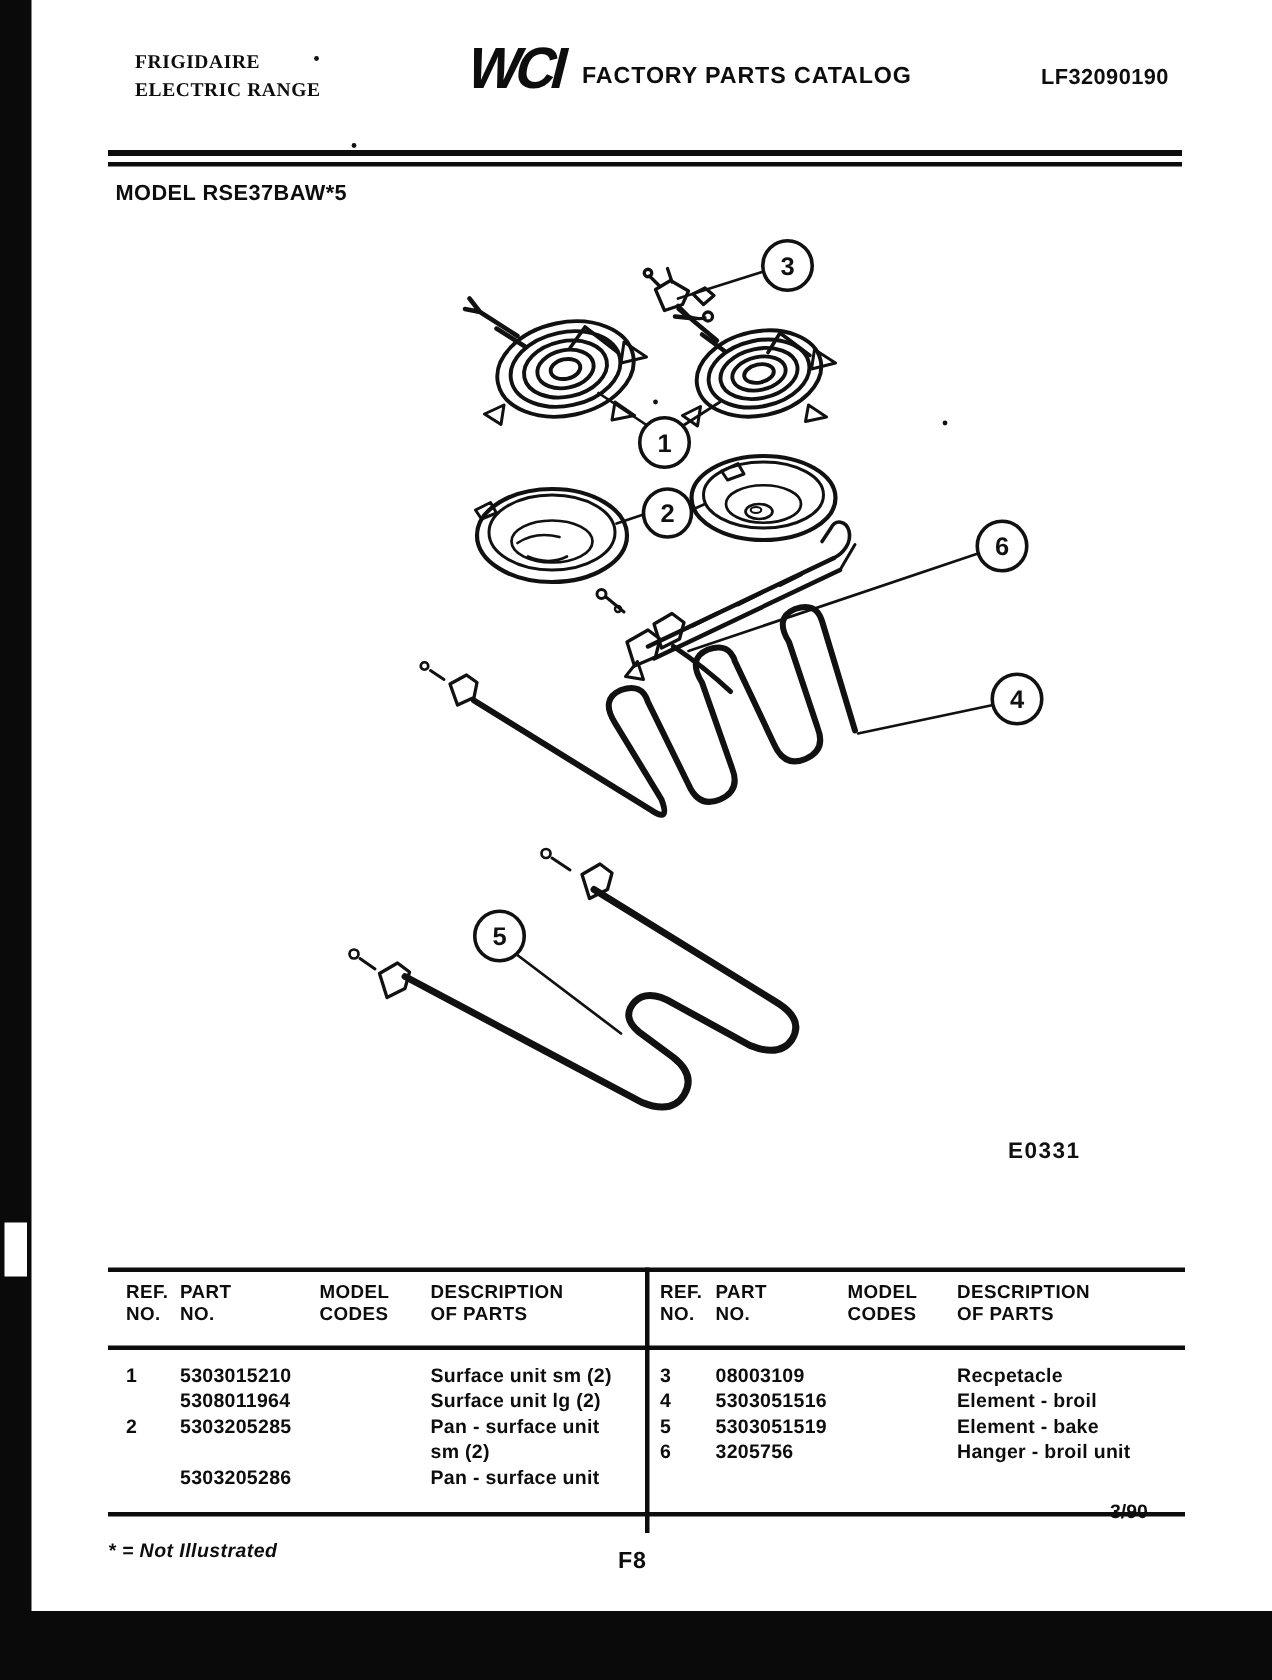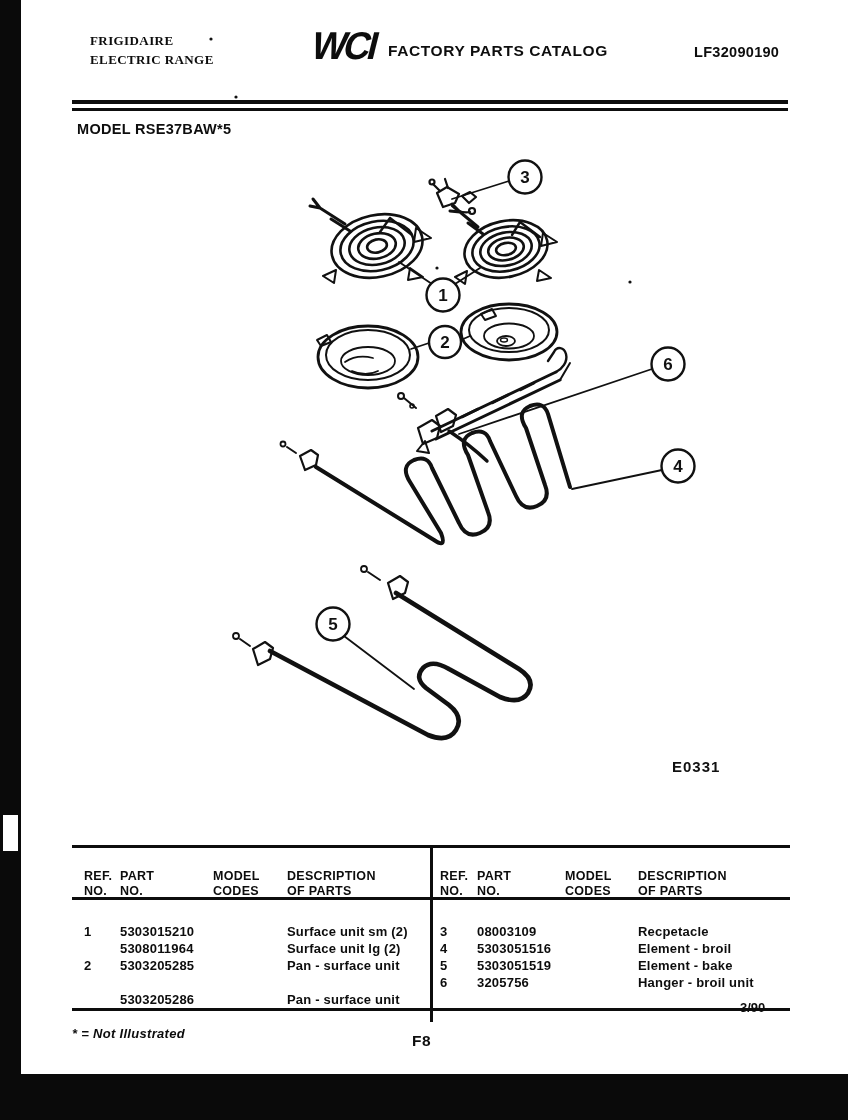--- a/index.html
+++ b/index.html
@@ -24,21 +24,21 @@
   .model-line{left:77px;top:121px;font-size:14.5px;letter-spacing:.3px;}
   
   .diagram{left:0;top:0;width:848px;height:800px;}
   
   .ptable{left:72px;top:845px;width:718px;height:165px;font-size:13px;}
   .t-rule{position:absolute;background:#0d0d0d;}
   .t-top{left:0;top:0;width:718px;height:3px;}
   .t-head{left:0;top:52px;width:718px;height:2.5px;}
   .t-bot{left:0;top:163px;width:718px;height:3px;}
   .t-div{left:358px;top:0;width:2.5px;height:177px;}
-  .thalf{position:absolute;top:15px;width:358px;height:184px;}
+  .thalf{position:absolute;top:0;width:358px;height:184px;}
   .thalf.right{left:358px;}
   .thalf.left{left:0;}
   .hcell{position:absolute;top:9px;font-weight:bold;font-size:12.5px;line-height:15px;white-space:pre-line;letter-spacing:.3px;}
   .trow{position:absolute;left:0;width:358px;height:17px;font-weight:bold;letter-spacing:.2px;}
   .trow span{position:absolute;white-space:nowrap;}
   .cl-ref{left:12px;} .cl-part{left:48px;} .cl-model{left:141px;} .cl-desc{left:215px;}
   .cr-ref{left:10px;} .cr-part{left:47px;} .cr-model{left:135px;} .cr-desc{left:208px;}
   
   .foot-note{left:72px;top:1026px;font-size:13px;letter-spacing:.3px;font-style:italic;}
   .foot-page{left:412px;top:1032px;font-size:15.5px;letter-spacing:.5px;}
@@ -216,20 +216,25 @@
     <div class="trow" style="top:81px">
       <span class="cl-ref"></span>
       <span class="cl-part">5308011964</span>
       <span class="cl-desc">Surface unit lg (2)</span>
     </div>
     <div class="trow" style="top:98px">
       <span class="cl-ref">2</span>
       <span class="cl-part">5303205285</span>
       <span class="cl-desc">Pan - surface unit</span>
     </div>
+    <div class="trow" style="top:115px">
+      <span class="cl-ref"></span>
+      <span class="cl-part"></span>
+      <span class="cl-desc">sm (2)</span>
+    </div>
     <div class="trow" style="top:132px">
       <span class="cl-ref"></span>
       <span class="cl-part">5303205286</span>
       <span class="cl-desc">Pan - surface unit</span>
     </div>
   </div>
 
   <div class="thalf right">
     <span class="hcell cr-ref">REF.
 NO.</span>

